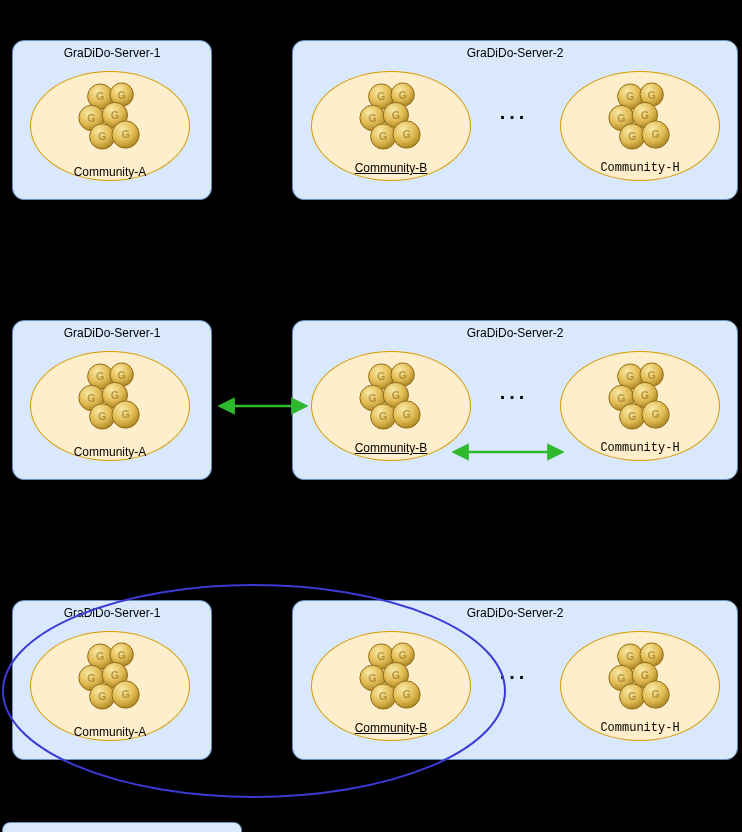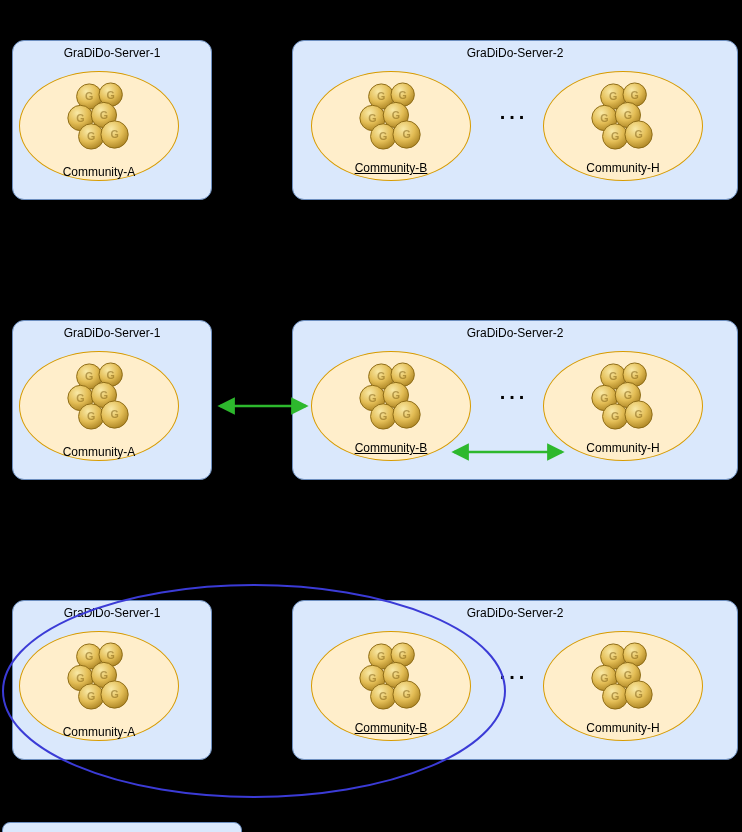--- a/index.html
+++ b/index.html
@@ -46,23 +46,23 @@
     width: 160px;
     height: 110px;
     background: var(--community-fill, #ffeecb);
     border: 1px solid var(--community-border, #d79b00);
     border-radius: 50%;
     box-sizing: border-box;
     display: flex;
     flex-direction: column;
     align-items: center;
   }
-  .pos-a { left: 6px; gap: 12px; }
+  .pos-a { left: 17px; gap: 12px; }
   .pos-b { left: 18px; text-decoration: underline; }
-  .pos-h { left: 250px; }
+  .pos-h { left: 267px; font-family: Liberation Mono, monospace; }
   .coins { margin-top: 9px; flex: 0 0 auto; }
   .community-label {
     margin-top: auto;
     margin-bottom: 5px;
     font-size: 12px;
     color: var(--label-text, #000);
     white-space: nowrap;
   }
   .ellipsis {
     position: absolute;

